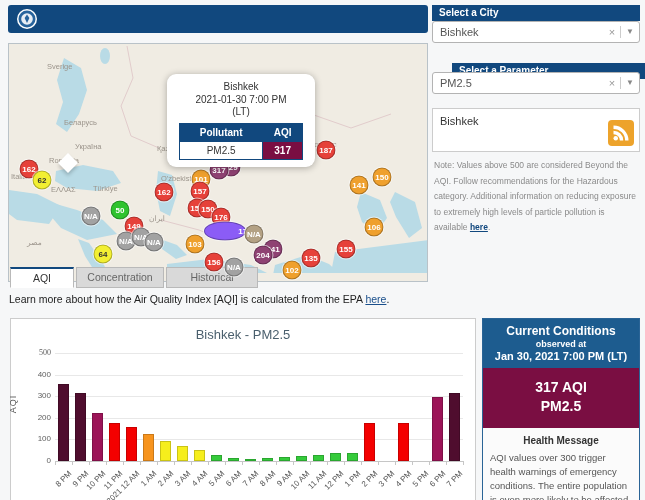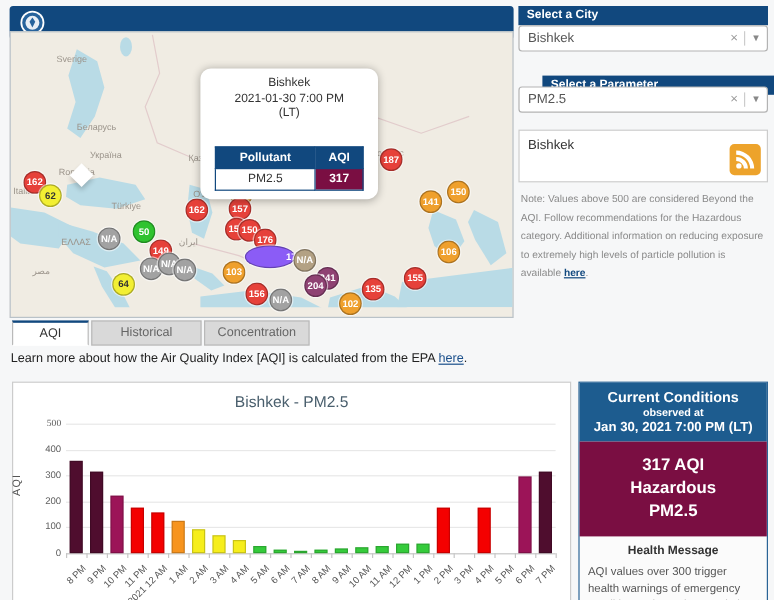--- a/index.html
+++ b/index.html
@@ -12,21 +12,21 @@
   }
   
   .app-header {
     position:absolute; left:8px; top:5px; width:420px; height:28px;
     background:#11487e; border-radius:3px;
     display:flex; align-items:center; gap:8px; padding-left:8px;
   }
   .app-header .title { color:#fff; font-size:12.5px; font-weight:bold; letter-spacing:.2px; }
   
   .map {
-    position:absolute; left:8px; top:26px; width:420px; height:239px;
+    position:absolute; left:8px; top:43px; width:420px; height:239px;
     background:#f0ece3; border:1px solid #b9c2c8; overflow:hidden;
   }
   .map svg.geo { position:absolute; left:0; top:0; }
   .map-label {
     position:absolute; font-size:7.5px; color:#9b948b; white-space:nowrap; z-index:2;
   }
   .aqi-marker {
     position:absolute; z-index:3; width:19px; height:19px; border-radius:50%;
     transform:translate(-50%,-50%);
     display:flex; align-items:center; justify-content:center;
@@ -37,21 +37,21 @@
   .popup {
     position:absolute; left:158px; top:30px; width:148px; z-index:5;
     background:#fff; border-radius:9px; padding:7px 6px 7px;
     box-shadow:0 1px 7px rgba(0,0,0,.3); text-align:center;
   }
   .popup-tail {
     position:absolute; left:52px; top:112px; width:14px; height:14px; z-index:4;
     background:#fff; transform:rotate(45deg); box-shadow:2px 2px 4px rgba(0,0,0,.2);
   }
   .popup .line { font-size:10px; color:#333; line-height:12.5px; }
-  .popup-table { width:124px; margin:20px auto 0; border-collapse:collapse;padding-left:40px; }
+  .popup-table { width:124px; margin:4px auto 0; border-collapse:collapse;padding-left:40px; }
   .popup-table th {
     background:#11487e; color:#fff; font-size:10px; font-weight:bold;
     padding:3px 2px; border:1px solid #11487e;
   }
   .popup-table td { font-size:10px; padding:3px 2px; border:1px solid #11487e; }
   .popup-table td.aqi-val { background:#7a0e42; color:#fff; font-weight:bold; }
   
   .panel-head {
     position:absolute; left:432px; width:208px; height:16px;
     background:#11487e; color:#fff; font-size:10px; font-weight:bold;
@@ -161,21 +161,21 @@
       <path d="M230,58 L262,80 L302,70 L342,84 L382,70"></path>
       <path d="M152,176 L190,186 L214,196"></path>
     </g>
   </svg>
   <div id="map-labels">
       <span class="map-label" style="left: 38px; top: 18px;">Sverige</span>
       <span class="map-label" style="left: 55px; top: 74px;">Беларусь</span>
       <span class="map-label" style="left: 66px; top: 98px;">Україна</span>
       <span class="map-label" style="left: 40px; top: 112px;">România</span>
       <span class="map-label" style="left: 2px; top: 128px;">Italia</span>
-      <span class="map-label" style="left: 42px; top: 141px; margin-top: 29px;">ΕΛΛΑΣ</span>
+      <span class="map-label" style="left: 42px; top: 141px;">ΕΛΛΑΣ</span>
       <span class="map-label" style="left: 84px; top: 140px;">Türkiye</span>
       <span class="map-label" style="left: 148px; top: 100px;">Қазақстан</span>
       <span class="map-label" style="left: 152px; top: 130px;">O'zbekiston</span>
       <span class="map-label" style="left: 140px; top: 170px;">ايران</span>
       <span class="map-label" style="left: 18px; top: 194px;">مصر</span>
       <span class="map-label" style="left: 288px; top: 96px;">Монгол улс</span>
     </div>
   <div id="map-markers">
       <div class="aqi-marker" style="left: 20px; top: 125px; background: rgb(230, 65, 58);">162</div>
       <div class="aqi-marker" style="left: 33px; top: 136px; background: rgb(242, 239, 51); color: rgb(51, 51, 51);">62</div>
@@ -259,22 +259,22 @@
       <path d="M2 9 a13 13 0 0 1 13 13 h-4.5 a8.5 8.5 0 0 0 -8.5 -8.5 z" fill="#fff"></path>
       <path d="M2 2 a20 20 0 0 1 20 20 h-4.5 a15.5 15.5 0 0 0 -15.5 -15.5 z" fill="#fff"></path>
     </svg>
   </span>
 </div>
 
 <p class="note"><span>Note: Values above 500 are considered Beyond the AQI. Follow recommendations for the Hazardous category. Additional information on reducing exposure to extremely high levels of particle pollution is available </span><a href="#">here</a><span>.</span></p>
 
 <div class="tabs">
   <div class="tab t0 active">AQI</div>
+  <div class="tab t1">Concentration</div>
   <div class="tab t2">Historical</div>
-  <div class="tab t1">Concentration</div>
 </div>
 
 <div class="learn-more"><span>Learn more about how the Air Quality Index [AQI] is calculated from the EPA </span><a href="#">here</a><span>.</span></div>
 
 <div class="chart-card">
   <div class="chart-title">Bishkek - PM2.5</div>
   <div class="ylabel">AQI</div>
   <div id="chart-plot">
     <div class="x-axis"></div>
   <div class="ytick" style="left: 8px; top: 137px;">0</div>
@@ -363,20 +363,19 @@
 </div>
 
 <div class="cc-card">
   <div class="cc-head">
     <div class="l1">Current Conditions</div>
     <div class="l2">observed at</div>
     <div class="l3">Jan 30, 2021 7:00 PM (LT)</div>
   </div>
   <div class="cc-aqi">
     <div>317 AQI</div>
-    <div>Hazardous</div>
     <div>PM2.5</div>
   </div>
   <div class="cc-health">
     <div class="ht">Health Message</div>
     <div class="hb">AQI values over 300 trigger health warnings of emergency conditions. The entire population is even more likely to be affected by serious health effects.</div>
   </div>
 </div>
 
 </body></html>

